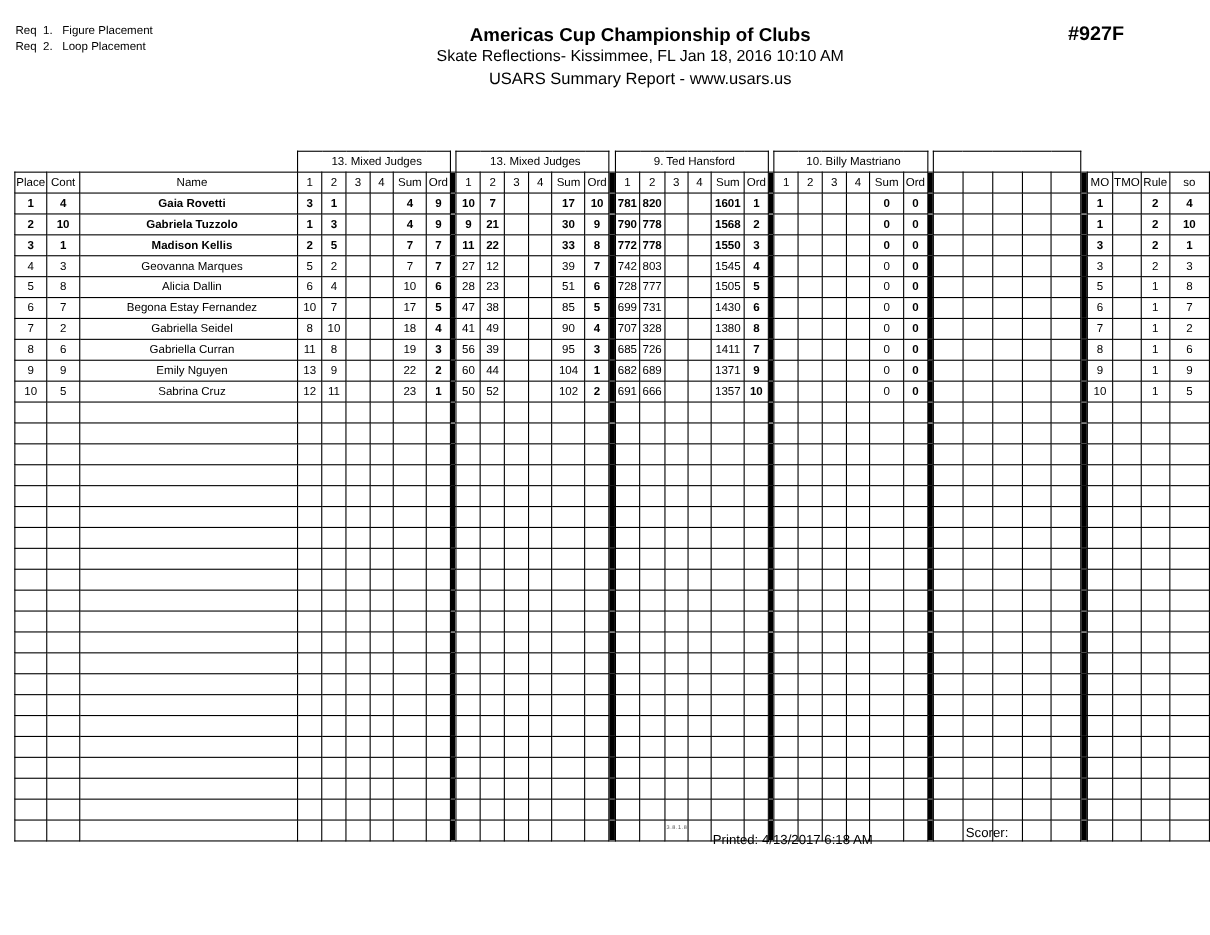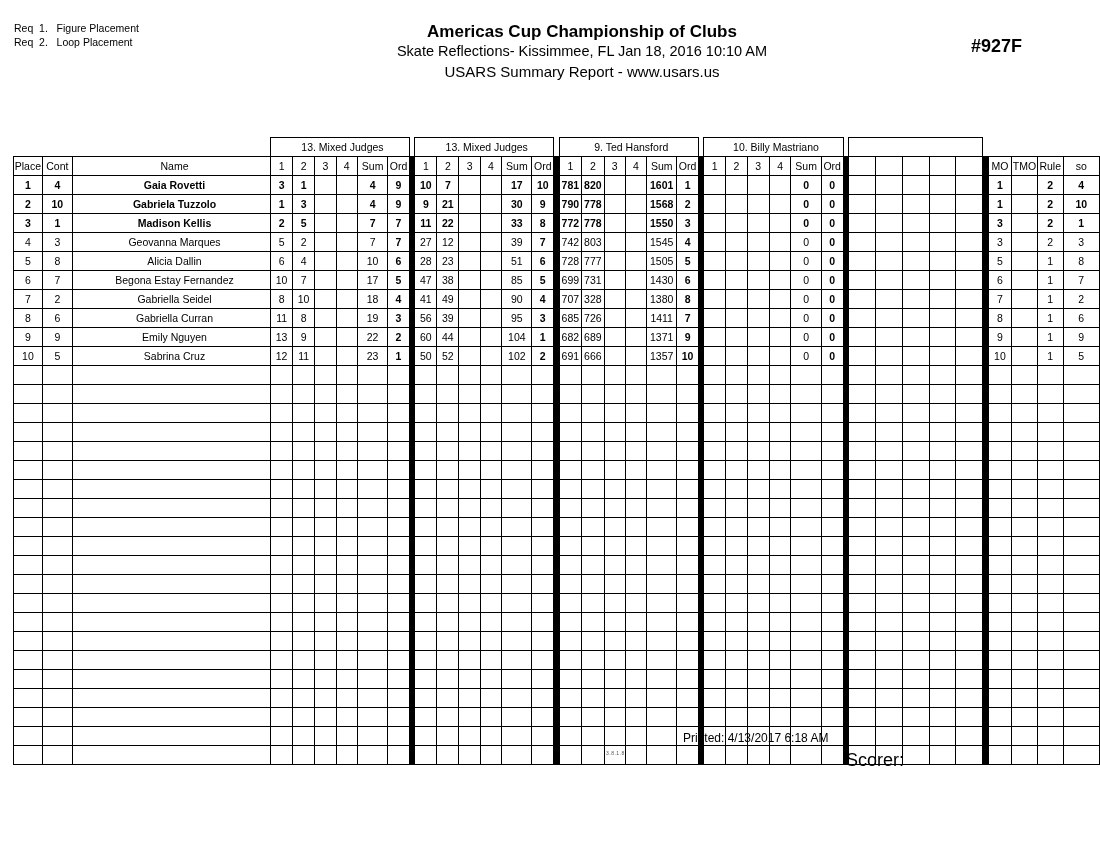--- a/index.html
+++ b/index.html
@@ -16,21 +16,21 @@
   #reqs{position:absolute;left:14px;top:22px;font-size:10.5px;line-height:13.5px;}
   #reqs div{white-space:pre;}
 
   
   #titleblock{position:absolute;left:0;top:22px;width:1100px;text-align:center;margin-left:32px;}
   #t1{font-size:17px;font-weight:bold;letter-spacing:0px;line-height:20px;}
   #t2{font-size:14.5px;font-weight:normal;line-height:19px;}
   #t3{font-size:18.5px;font-weight:bold;line-height:24px;}
   #t4{font-size:15px;font-weight:normal;line-height:22px;}
 
-  #eventcode{position:absolute;right:78px;top:36px;font-size:18px;font-weight:bold;}
+  #eventcode{position:absolute;right:78px;top:20px;font-size:18px;font-weight:bold;}
 
   
   #grid{position:absolute;left:13px;top:137px;border-collapse:collapse;}
   #grid td{
     border:1px solid #000;
     font-size:10.5px;
     padding:0;
     height:18px;
     text-align:center;
     vertical-align:middle;
@@ -65,22 +65,22 @@
   .c-sum{width:30px;}
   .c-ord{width:21px;}
   .c-blank{width:29px;}
   .c-mo{width:23px;}
   .c-tmo{width:25px;}
   .c-rule{width:25px;margin-top:24px;}
   .c-so{width:38px;}
 
   .thicktop td{border-top:3px solid #000;}
   #ver{position:absolute;left:606px;top:750px;font-size:5px;color:#555;letter-spacing:0.5px;}
-  #printed{position:absolute;left:648px;top:731px;font-size:12px;margin-left:35px;}
-  #scorer{position:absolute;left:846px;top:750px;font-size:18px;}
+  #printed{position:absolute;left:648px;top:756px;font-size:12px;}
+  #scorer{position:absolute;left:878px;top:750px;font-size:12px;}
 </style>
 </head>
 <body>
 
 <div id="reqs">
   <div>Req  1.   Figure Placement</div>
   <div>Req  2.   Loop Placement</div>
 </div>
 
 <div id="titleblock">

